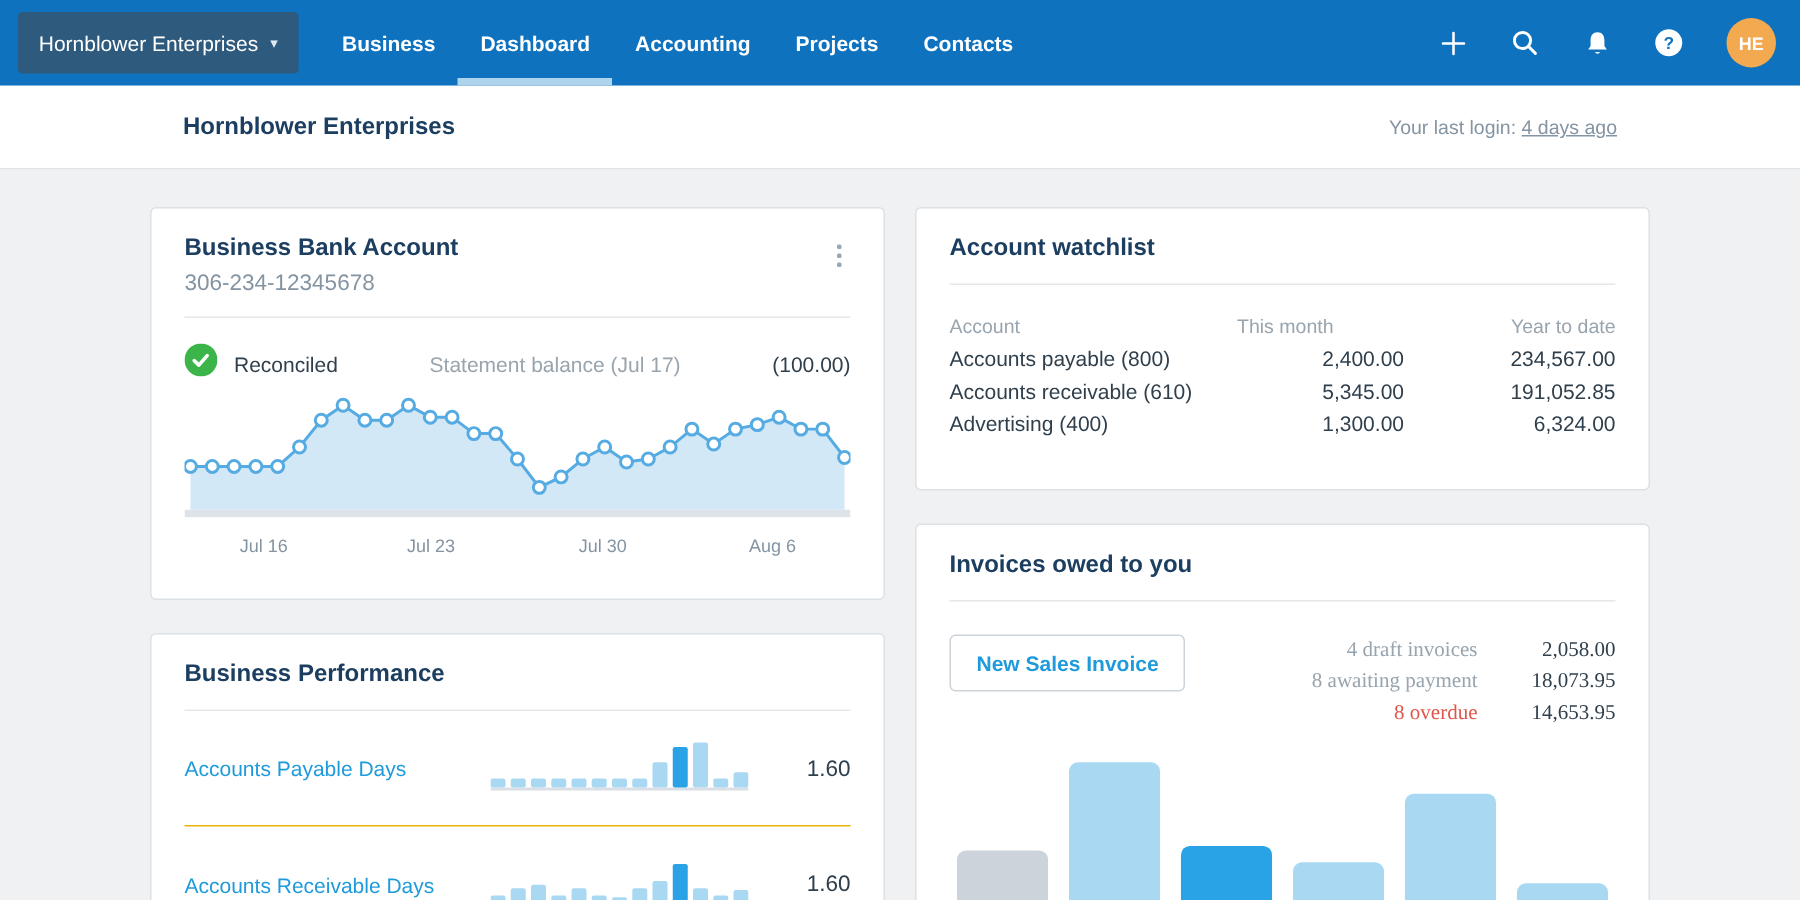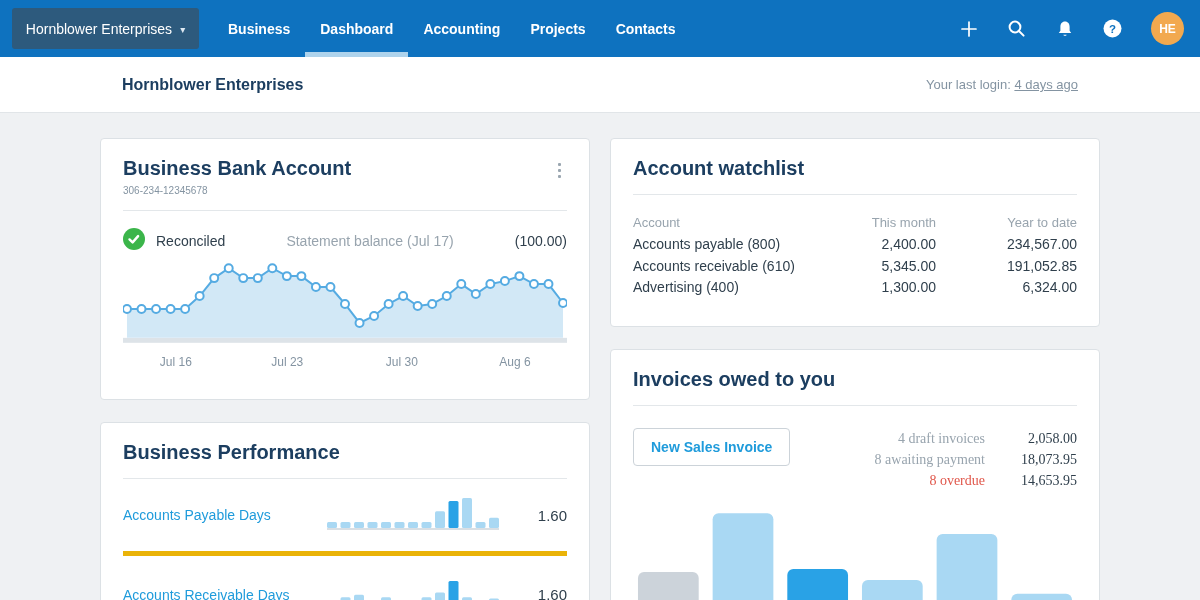--- a/index.html
+++ b/index.html
@@ -20,48 +20,48 @@
   
   .page-header { height:56px; background:#fff; border-bottom:1px solid #e1e5e8; display:flex; align-items:center; padding:0 122px; }
   .page-title { font-size:16px; font-weight:bold; color:#1c3e60; }
   .last-login { margin-left:auto; font-size:13px; color:#8494a2; }
   .last-login a { color:#8494a2; text-decoration:underline; cursor:pointer; }
 
   
   .main { padding:25px 100px 0; display:flex; gap:20px; }
   .col { display:flex; flex-direction:column; gap:22px; width:490px; }
   .card { background:#fff; border:1px solid #dce1e5; border-radius:4px; padding:18px 22px; }
-  .card-title { font-size:20px; font-weight:bold; color:#1c3e60; }
+  .card-title { font-size:16px; font-weight:bold; color:#1c3e60; }
   .divider { border:none; border-top:1px solid #e3e7ea; margin:14px 0 0; }
 
   
   .card-bank { height:262px; }
   .bank-head { display:flex; justify-content:space-between; align-items:flex-start; }
   .kebab { display:flex; flex-direction:column; gap:3px; padding:4px 6px; cursor:pointer; margin-top:2px; }
   .kebab i { width:3px; height:3px; background:#9aa6b0; border-radius:1px; }
-  .account-number { font-size:10px; color:#8494a2; margin-top:5px; }
+  .account-number { font-size:15px; color:#8494a2; margin-top:5px; }
   .status-row { display:flex; align-items:center; margin-top:17px; }
   .status-label { font-size:14px; color:#2f3f4c; margin-left:11px; }
   .statement-label { font-size:14px; color:#98a4ae; margin-left:auto; }
   .statement-value { font-size:14px; color:#2f3f4c; margin-left:auto; }
   .bank-chart { margin-top:7px; height:82px; }
   .chart-x-labels { position:relative; height:16px; margin-top:12px; font-size:12px; color:#8494a2; }
   .chart-x-labels span { position:absolute; transform:translateX(-50%); }
 
   
   .card-watchlist { height:189px; }
   .watch-table { margin-top:17px; width:100%; }
   .watch-row { display:grid; grid-template-columns:1fr 120px 141px; align-items:center; height:21.5px; }
   .watch-row .c2, .watch-row .c3 { text-align:right; }
-  .watch-header { font-size:13px; color:#98a4ae; }
+  .watch-header { font-size:13px; color:#98a4ae;gap:47px; }
   .watch-body { font-size:14px; color:#2f3f4c; }
 
   
   .card-performance { height:210px; }
-  .perf-row { display:flex; align-items:center; height:77px; border-bottom:5px solid #eab308; }
+  .perf-row { display:flex; align-items:center; height:77px; border-bottom:1px solid #eab308; }
   .perf-row:last-child { border-bottom:none; }
   .perf-link { font-size:14px; color:#1f9bdb; cursor:pointer; flex:1; }
   .spark { width:172px; height:36px; }
   .perf-value { width:68px; text-align:right; font-size:15px; color:#2f3f4c; }
 
   
   .card-invoices { height:270px; }
   .inv-content { display:flex; margin-top:22px; align-items:flex-start; }
   .btn-new-invoice { background:#fff; border:1px solid #ccd3d9; border-radius:4px; color:#1f9bdb; font-size:14px; font-weight:bold; font-family:"Liberation Sans",sans-serif; padding:10px 17px; cursor:pointer; }
   .inv-stats { margin-left:auto; display:flex; flex-direction:column; gap:0;font-family:Liberation Serif, serif; }

